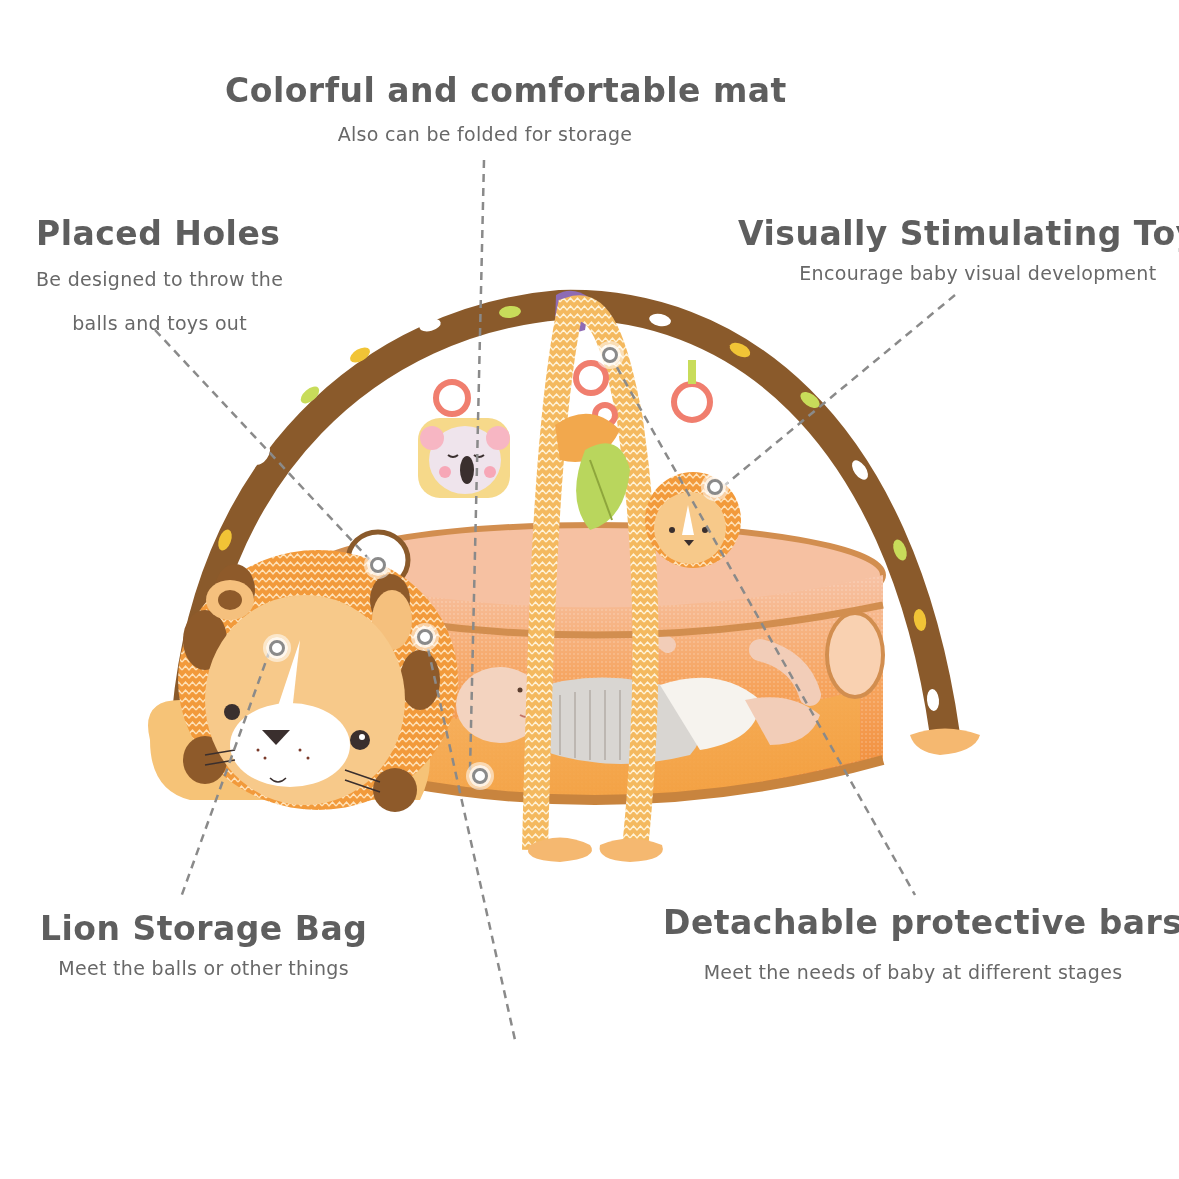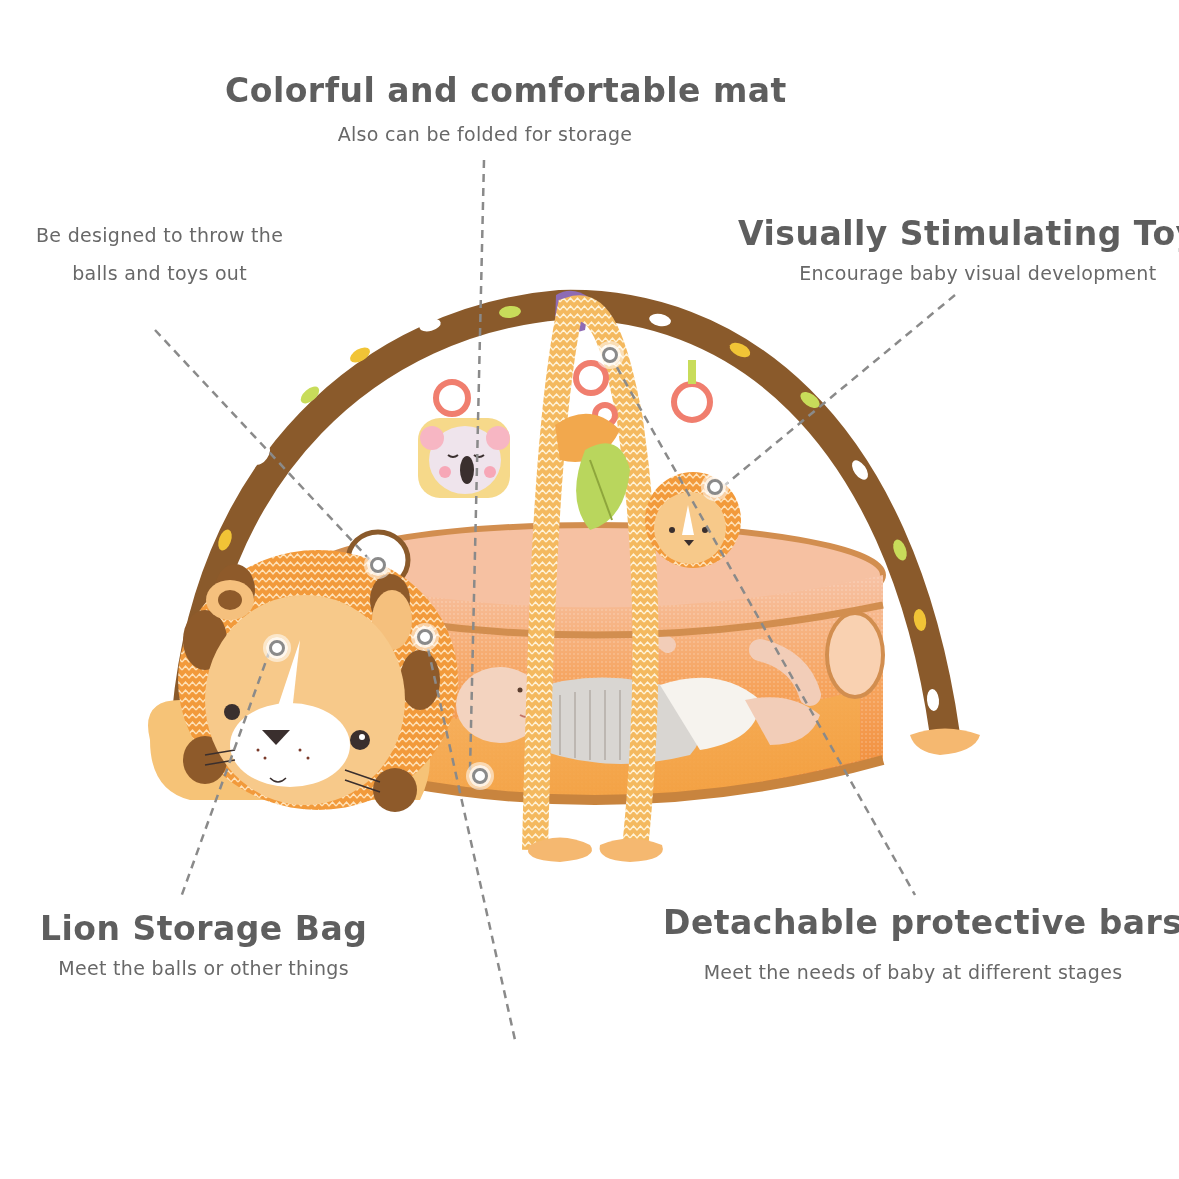--- a/index.html
+++ b/index.html
@@ -44,21 +44,21 @@
     .callout.center { text-align: center; }
     .callout.center .sub { margin-top: 6px; }
 
     #c-mat      { left: 225px; top: 72px; width: 520px; }
     #c-holes    { left: 36px;  top: 215px; }
     #c-toys     { left: 738px; top: 215px; }
     #c-lion     { left: 40px;  top: 910px; }
     #c-bars     { left: 663px; top: 904px; width: 500px; }
     #c-balls    { left: 373px; top: 1049px; }
 
-    #c-holes .sub { margin-top: 2px; }
+    #c-holes .sub { margin-top: 8px; }
     #c-toys .sub  { margin-top: 2px; }
     #c-lion .sub  { margin-top: 2px; }
     #c-bars .sub  { margin-top: 12px; }
     #c-balls .title { font-size: 30px; line-height: 38px; }
 
     svg.product {
       position: absolute;
       left: 0; top: 0;
       width: 1179px; height: 1179px;
     }
@@ -266,20 +266,21 @@
   <span class="marker" style="left:425px; top:637px;"></span>
   <span class="marker" style="left:277px; top:648px;"></span>
   <span class="marker" style="left:480px; top:776px;"></span>
 
   <div class="callout center" id="c-mat">
     <div class="title">Colorful and comfortable mat</div>
     <div class="sub">Also can be folded for storage</div>
   </div>
 
   <div class="callout" id="c-holes">
+    <div class="title">Placed Holes</div>
     <div class="sub">Be designed to throw the</div>
     <div class="sub">balls and toys out</div>
   </div>
 
   <div class="callout" id="c-toys">
     <div class="title">Visually Stimulating Toys</div>
     <div class="sub">Encourage baby visual development</div>
   </div>
 
   <div class="callout" id="c-lion">

